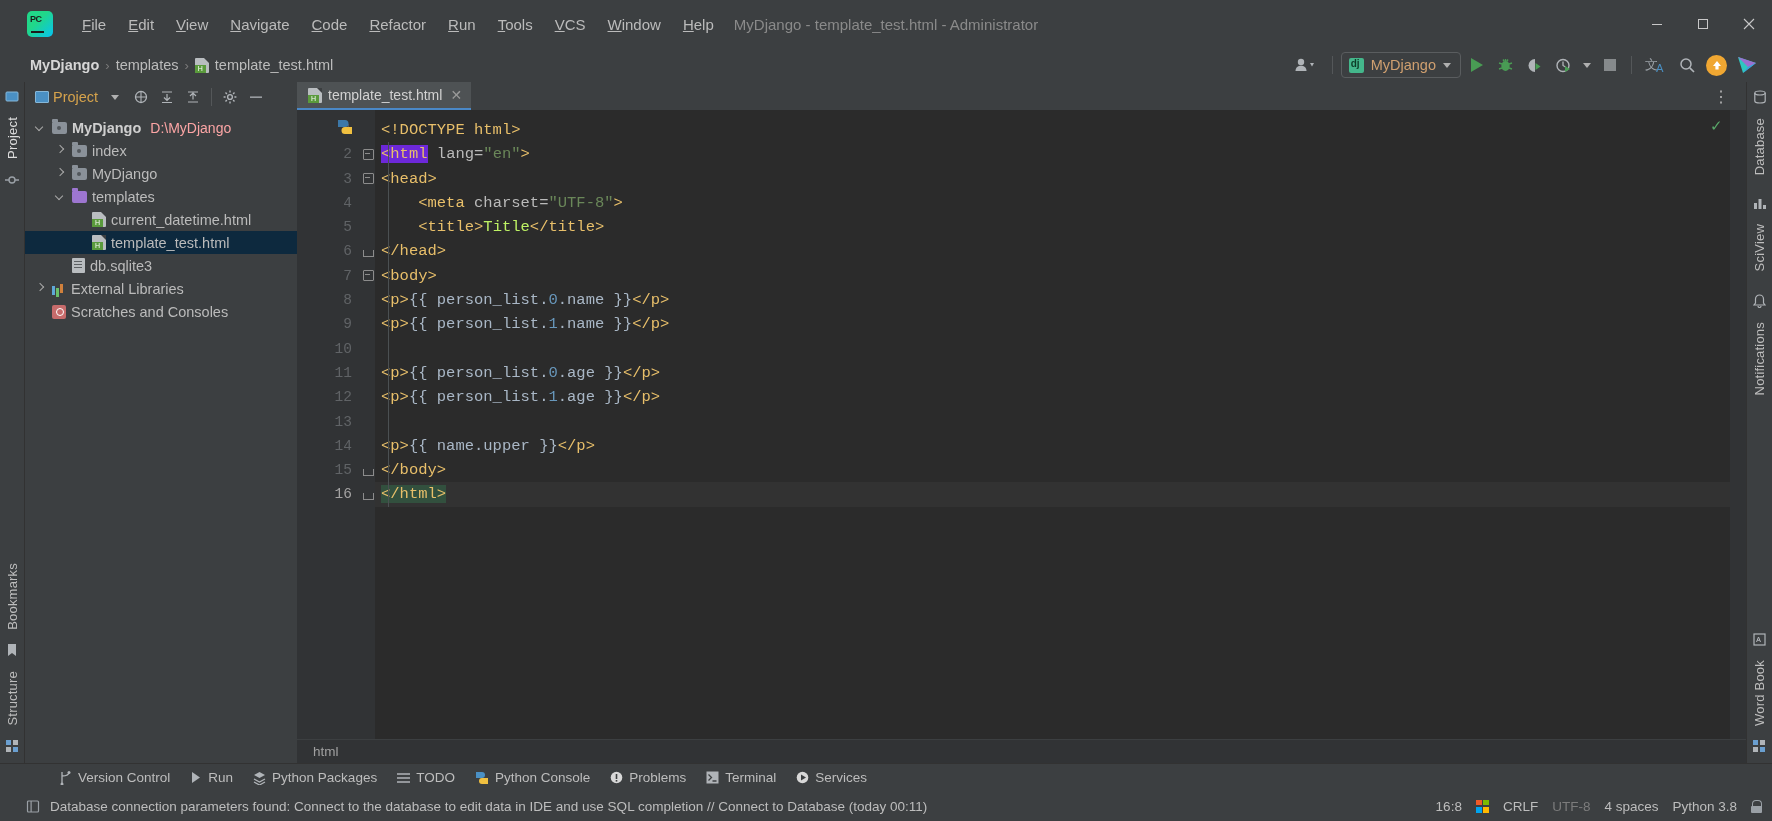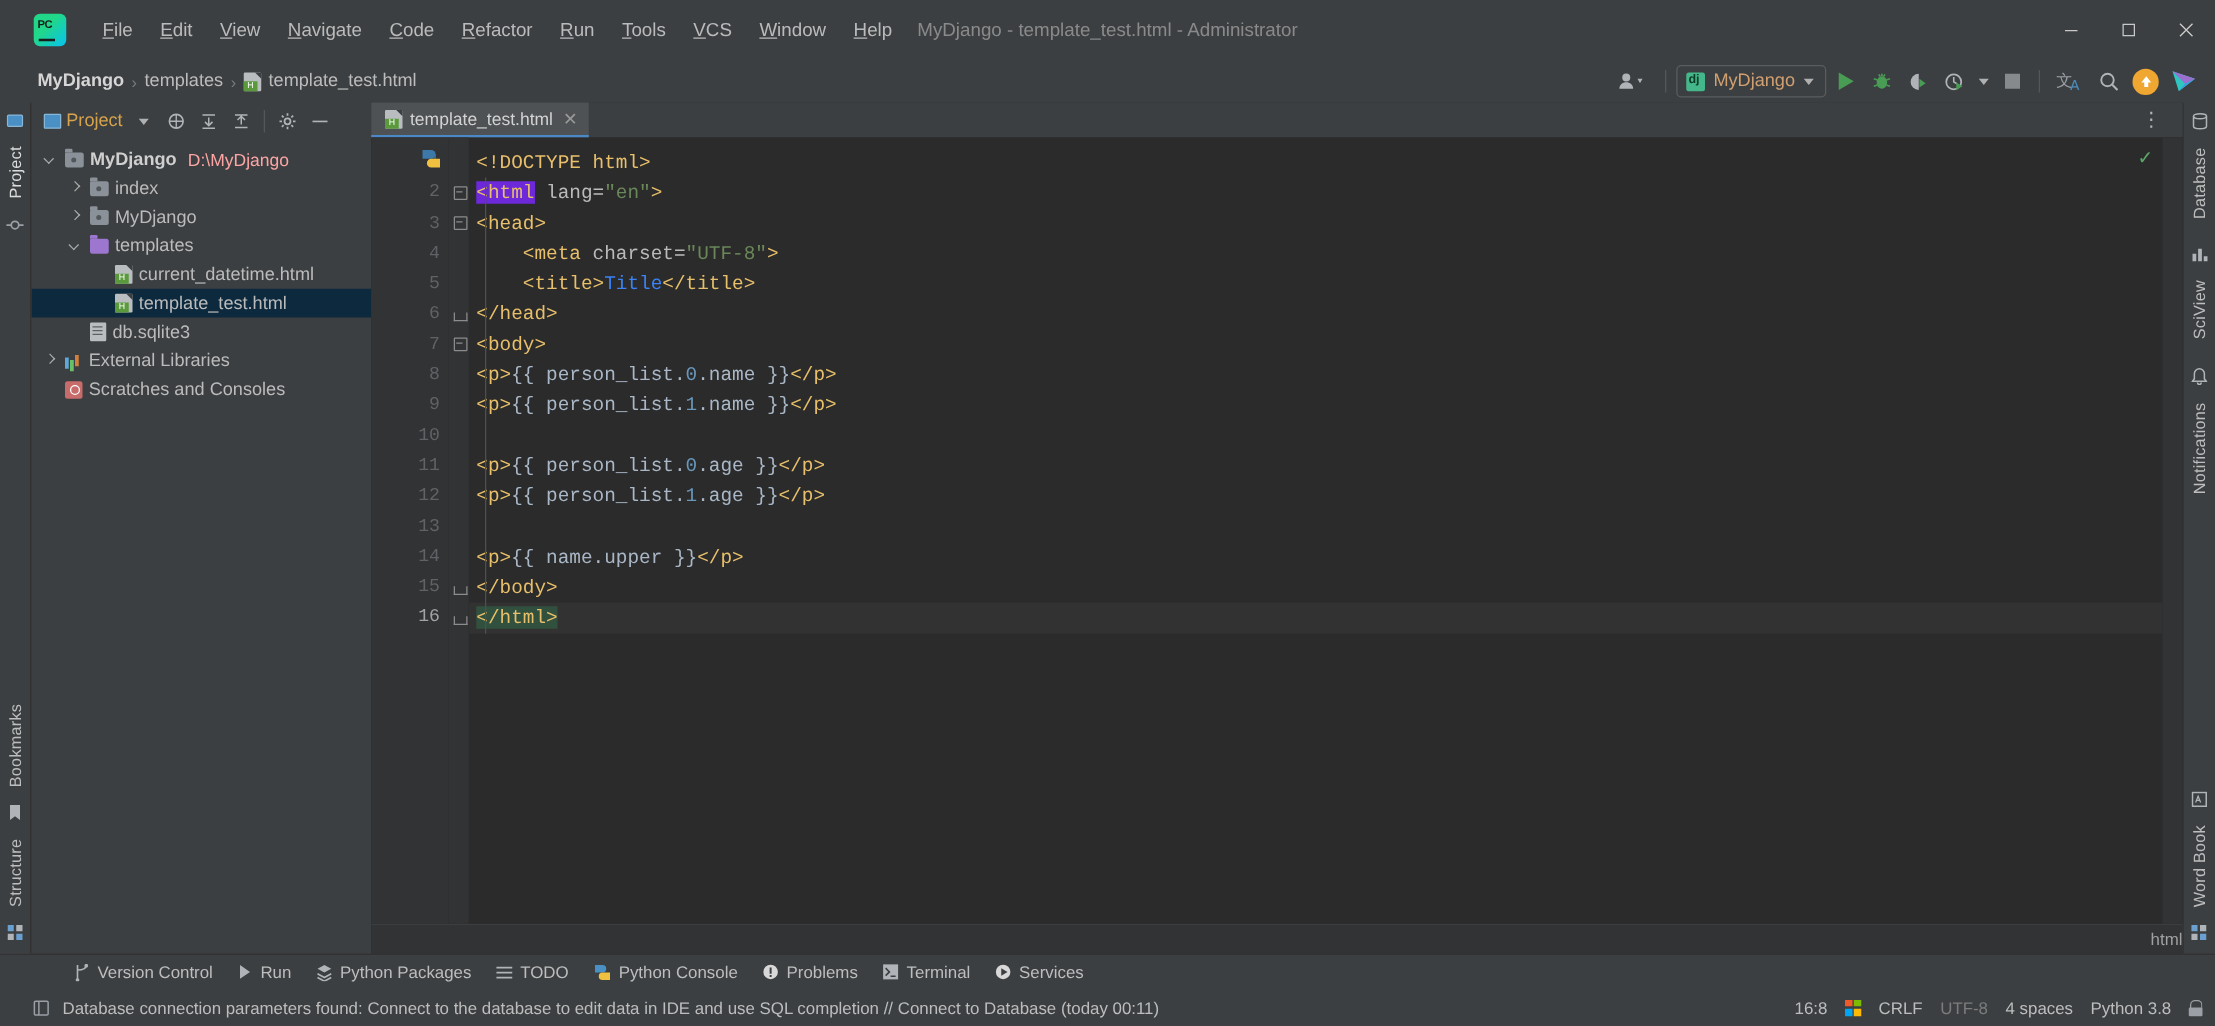--- a/index.html
+++ b/index.html
@@ -104,31 +104,31 @@
   .fold-top:after { content:""; position:absolute; left:2px; top:4px; width:5px; height:1px; background:#8c8c8c; }
   .fold-end { width:9px; height:9px; position:relative; }
   .fold-end:before { content:""; position:absolute; left:0; top:3px; width:9px; height:6px; border:1px solid #8c8c8c; border-top:none; }
   .code-pane { flex:1 1 auto; position:relative; padding-top:8px; overflow:hidden; }
   .cline { height:24.3px; line-height:24.3px; font-family:"Liberation Mono", monospace; font-size:15.5px; white-space:pre; padding-left:6px; color:#a9b7c6; }
   .cline.hl { background:#323232; }
   .tag { color:#e8bf6a; }
   .attr { color:#bababa; }
   .str { color:#6a8759; }
   .num { color:#6897bb; }
-  .txt { color:#3b82f6; }
+  .txt { color:#bef264; }
   .brace { color:#a9b7c6; }
   .sel-tag { background:#6d28d9; }
   .sel-green { background:#32503e; }
   .gut-icon { position:absolute; left:40px; top:9px; width:16px; height:16px; }
   .indent-line { position:absolute; width:1px; background:#4b5052; }
 
   .right-edge { width:16px; flex:0 0 auto; background:#313335; position:relative; }
   .check-ok { position:absolute; top:7px; left:-20px; color:#59a869; font-size:15px; }
 
-  .bc-row { height:24px; background:#313335; display:flex; align-items:center; padding-left:16px; border-top:1px solid #3c3f41; flex:0 0 auto;justify-content:flex-end; }
+  .bc-row { height:24px; background:#313335; display:flex; align-items:center; padding-left:16px; border-top:1px solid #3c3f41; flex:0 0 auto; }
   .bc-txt { color:#a0a0a0; font-size:13.5px; }
 
   
   .rstrip { width:26px; background:#3c3f41; display:flex; flex-direction:column; align-items:center; flex:0 0 auto; border-left:1px solid #323232; }
 
   
   .toolwin { height:28px; background:#3c3f41; display:flex; align-items:center; padding-left:50px; gap:2px; flex:0 0 auto; border-top:1px solid #323232; }
   .tw { display:flex; align-items:center; gap:6px; color:#bdbdbd; font-size:13.5px; padding:3px 9px; border-radius:3px; white-space:nowrap; }
   .statusbar { height:30px; background:#3c3f41; display:flex; align-items:center; padding:0 10px 0 26px; gap:9px; flex:0 0 auto; }
   .status-msg { color:#bdbdbd; font-size:13.5px; white-space:nowrap; }

